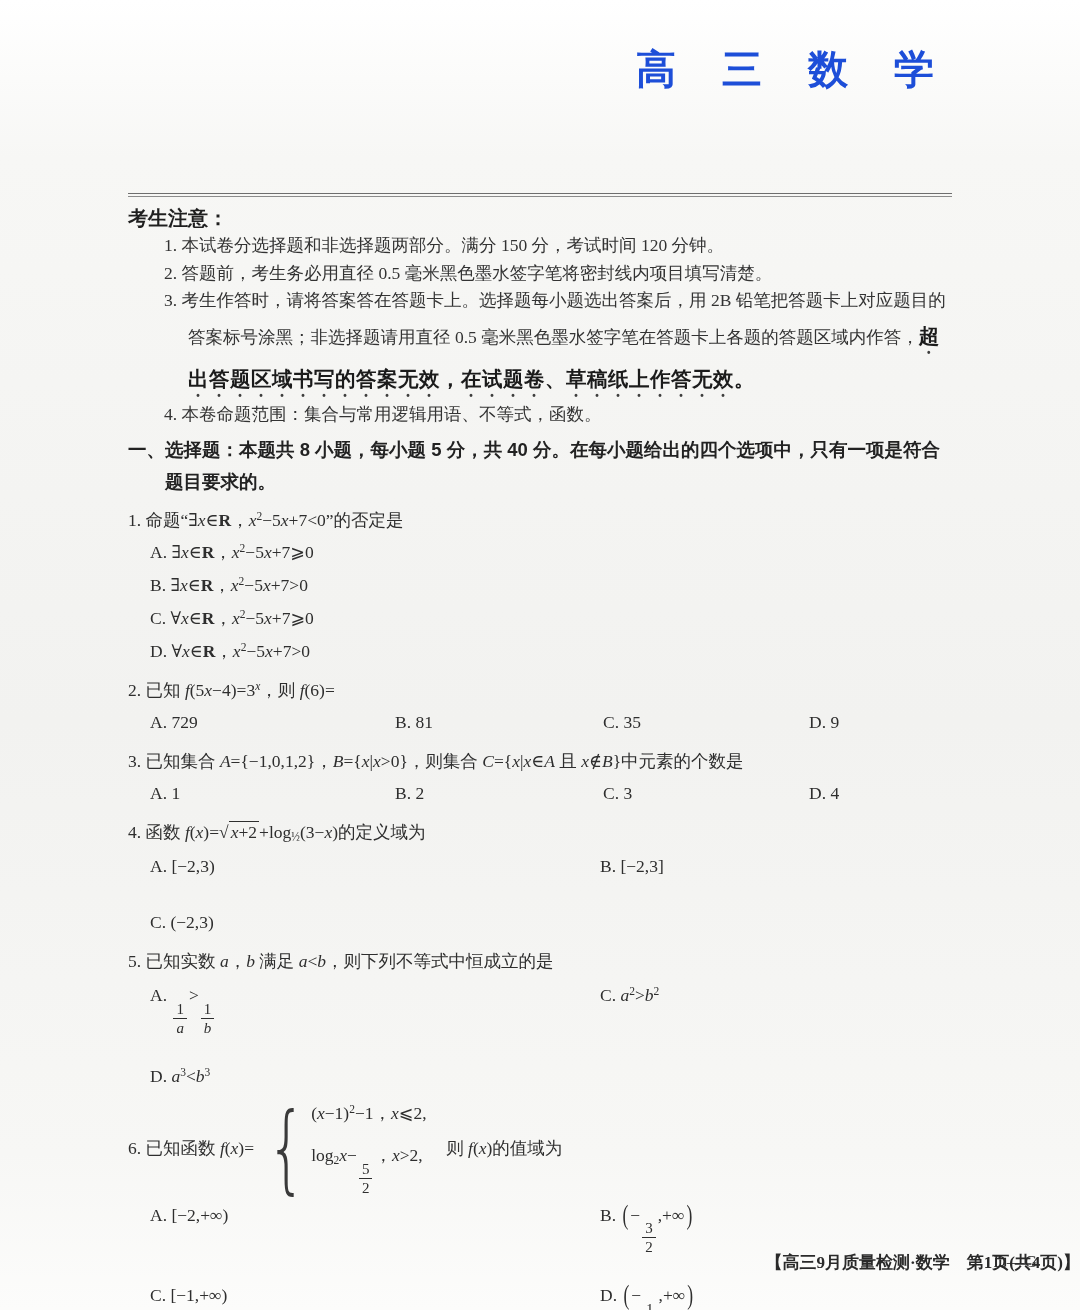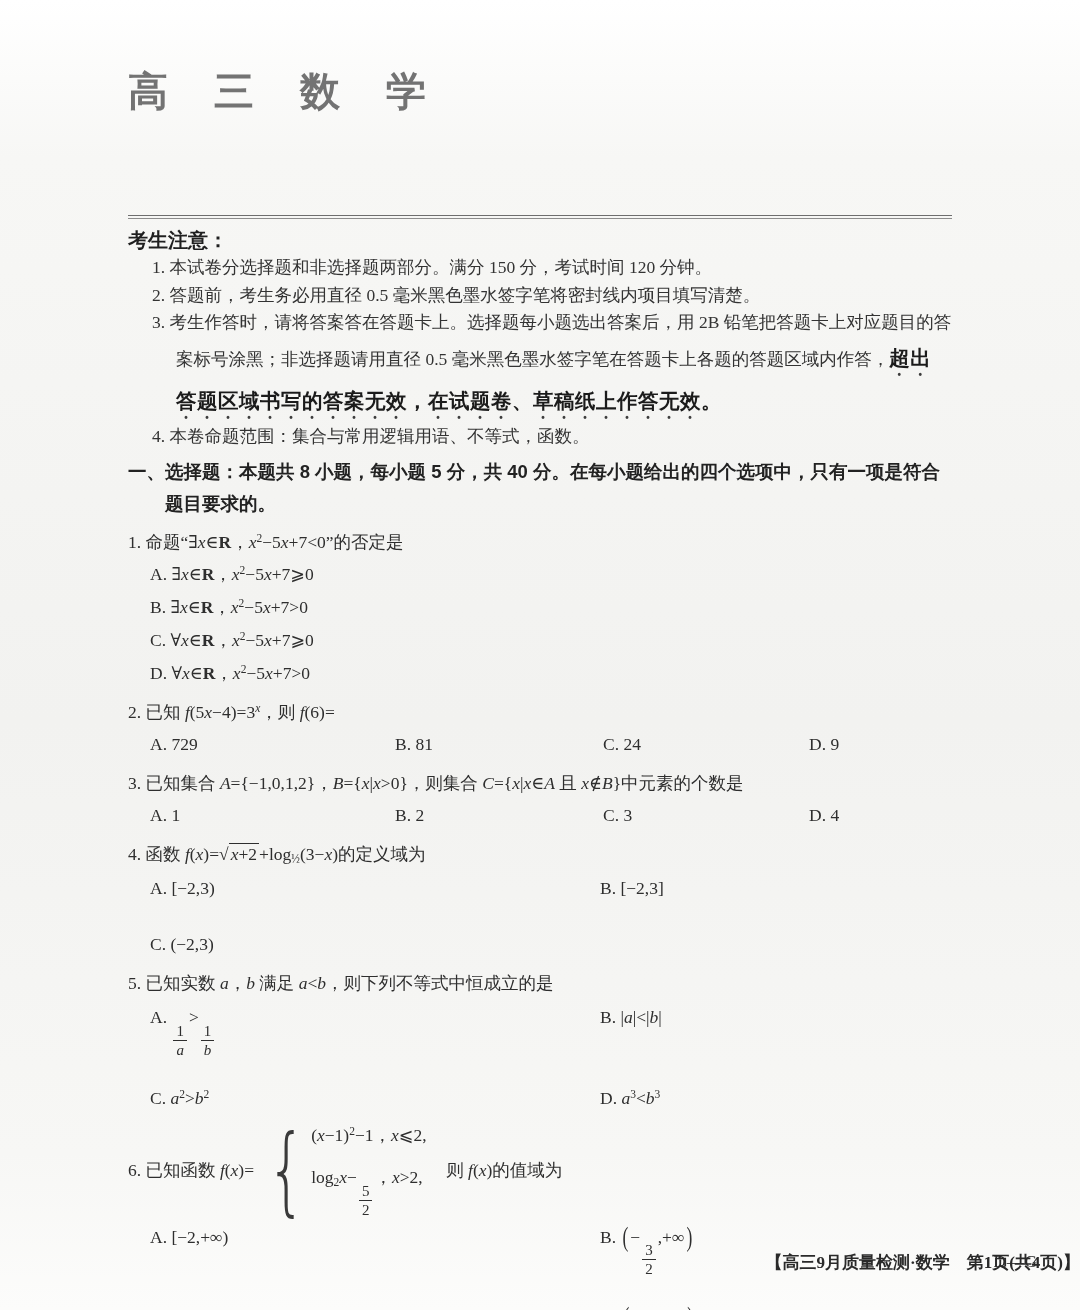--- a/index.html
+++ b/index.html
@@ -8,38 +8,38 @@
     width:1080px; height:1310px;
     position:relative; overflow:hidden;
     background: linear-gradient(180deg,#ffffff 0%, #f7f7f5 12%, #f2f2f0 55%, #f7f7f5 88%, #fcfcfb 100%);
     color:#2e2e2e;
     font-family:"Liberation Serif","DejaVu Serif",serif;
     font-size:17.5px;
   }
   .content { padding:0 128px; }
 
   .title {
-    text-align:left; padding-top:64px;
+    text-align:right; padding-top:42px;
     font-size:40px; font-weight:bold; letter-spacing:18px;
-    color:#737373;
+    color:#1d4ed8;
   }
 
   .rule {
     margin-top:96px; height:4px;
     border-top:1.5px solid #6e6e6e;
     border-bottom:1px solid #8c8c8c;
   }
 
   .notice-heading {
     margin-top:8px;
     font-family:"Liberation Sans","DejaVu Sans",sans-serif;
     font-weight:bold; font-size:20px; color:#1f1f1f;
   }
   .notice-item {
-    margin-left:24px; padding-left:24px; text-indent:-24px;
+    margin-left:36px; padding-left:24px; text-indent:-24px;
     line-height:27.5px; color:#333;
   }
   .emph {
     font-family:"Liberation Sans","DejaVu Sans",sans-serif;
     font-weight:bold; font-size:20.5px; color:#1b1b1b;
     line-height:2.0; letter-spacing:0.5px;
     -webkit-text-emphasis: filled dot #3c3c3c;
     -webkit-text-emphasis-position: under right;
     text-emphasis: filled dot #3c3c3c;
     text-emphasis-position: under right;
@@ -126,21 +126,21 @@
       <div class="option">C. ∀<i>x</i>∈<b>R</b>，<i>x</i><sup>2</sup>−5<i>x</i>+7⩾0</div>
       <div class="option">D. ∀<i>x</i>∈<b>R</b>，<i>x</i><sup>2</sup>−5<i>x</i>+7&gt;0</div>
     </div>
   </div>
 
   <div class="question">
     <div class="q-stem">2. 已知 <i>f</i>(5<i>x</i>−4)=3<sup><i>x</i></sup>，则 <i>f</i>(6)=</div>
     <div class="options-grid4">
       <div class="option">A. 729</div>
       <div class="option">B. 81</div>
-      <div class="option">C. 24</div>
+      <div class="option">C. 35</div>
       <div class="option">D. 9</div>
     </div>
   </div>
 
   <div class="question">
     <div class="q-stem">3. 已知集合 <i>A</i>={−1,0,1,2}，<i>B</i>={<i>x</i>|<i>x</i>&gt;0}，则集合 <i>C</i>={<i>x</i>|<i>x</i>∈<i>A</i> 且 <i>x</i>∉<i>B</i>}中元素的个数是</div>
     <div class="options-grid4">
       <div class="option">A. 1</div>
       <div class="option">B. 2</div>
       <div class="option">C. 3</div>
@@ -160,21 +160,20 @@
   <div class="question">
     <div class="q-stem">5. 已知实数 <i>a</i>，<i>b</i> 满足 <i>a</i>&lt;<i>b</i>，则下列不等式中恒成立的是</div>
     <div class="options-grid2">
       <div class="option">A. <span class="frac">
             <span>1</span>
             <span><i>a</i></span>
           </span>&gt;<span class="frac">
             <span>1</span>
             <span><i>b</i></span>
           </span></div>
-      <div class="option">B. |<i>a</i>|&lt;|<i>b</i>|</div>
       <div class="option">C. <i>a</i><sup>2</sup>&gt;<i>b</i><sup>2</sup></div>
       <div class="option">D. <i>a</i><sup>3</sup>&lt;<i>b</i><sup>3</sup></div>
     </div>
   </div>
 
   <div class="question">
     <div class="q-stem q6-line">
       <span>6. 已知函数 <i>f</i>(<i>x</i>)=</span>
       <span class="piecewise">
         <span class="brace">{</span>

